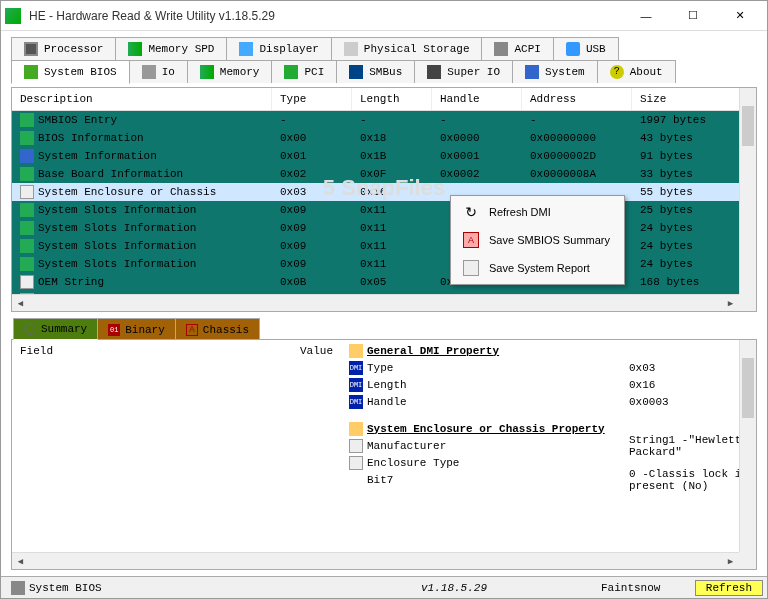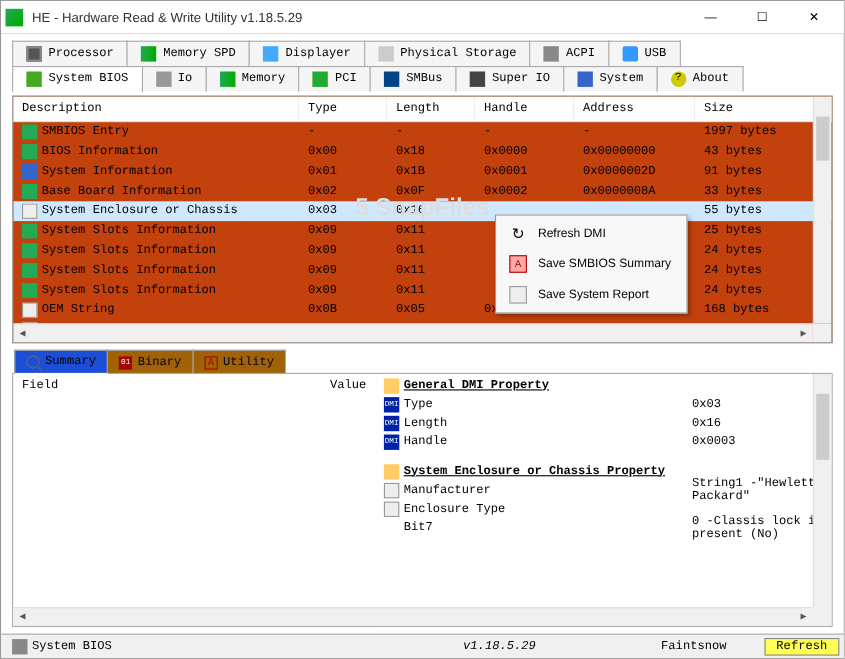--- a/index.html
+++ b/index.html
@@ -25,21 +25,21 @@
 .ico-usb { background: #39f; border-radius: 2px; }
 .ico-bios { background: #4a2; }
 .ico-io { background: #999; }
 .ico-pci { background: #2a3; }
 .ico-smbus { background: #048; }
 .ico-sio { background: #444; }
 .ico-sys { background: #36c; }
 .ico-about { background: #cc0; border-radius: 50%; color: #000; font-size: 10px; text-align: center; line-height: 14px; }
 .ico-about::before { content: "?"; }
 
-.panel { border: 1px solid #aaa; background: #c2410c; flex: 1; display: flex; flex-direction: column; overflow: hidden; position: relative; }
+.panel { border: 1px solid #aaa; background: #0f766e; flex: 1; display: flex; flex-direction: column; overflow: hidden; position: relative; }
 .panel.upper { flex: 0 0 225px; }
 
 .grid { overflow: hidden; position: relative; flex: 1; }
 .grid-head { display: flex; background: #fff; border-bottom: 1px solid #ddd; }
 .grid-head div { padding: 5px 8px; border-right: 1px solid #eee; font-weight: normal; }
 .grid-body { overflow: hidden; }
 .row { display: flex; height: 18px; align-items: center; }
 .row.selected { background: #cfe8ff; }
 .row div { padding: 0 8px; overflow: hidden; white-space: nowrap; text-overflow: ellipsis; }
 .c-desc { width: 260px; display: flex; align-items: center; gap: 4px; }
@@ -67,21 +67,21 @@
 .ctx-icon { width: 16px; height: 16px; display: inline-flex; align-items: center; justify-content: center; }
 .ctx-refresh { font-size: 14px; }
 .ctx-a { background: #faa; color: #a00; font-size: 9px; text-align: center; line-height: 16px; border: 1px solid #a00; }
 .ctx-a::before { content: "A"; }
 .ctx-doc { background: #eee; border: 1px solid #999; }
 
 .watermark { position: absolute; left: 50%; top: 45%; transform: translate(-50%,-50%); font-size: 22px; color: #ddd; font-family: sans-serif; font-weight: bold; pointer-events: none; z-index: 1; }
 
 .subtabs { display: flex; padding: 2px 2px 0 2px; }
 .subtab { padding: 4px 10px; border: 1px solid #aaa; background: #a16207; display: flex; align-items: center; gap: 5px; cursor: pointer; margin-right: -1px; border-bottom: none; }
-.subtab.active { background: #1d4ed8; border-bottom: 1px solid #fff; position: relative; z-index: 2; }
+.subtab.active { background: #4d7c0f; border-bottom: 1px solid #fff; position: relative; z-index: 2; }
 .subtab-icon { width: 12px; height: 12px; }
 .si-mag { border: 1px solid #666; border-radius: 50%; position: relative; }
 .si-mag::after { content: ""; position: absolute; width: 5px; height: 1px; background: #666; right: -4px; bottom: -2px; transform: rotate(45deg); }
 .si-bin { background: #a00; color: #fff; font-size: 7px; text-align: center; line-height: 12px; }
 .si-bin::before { content: "01"; }
 .si-str { color: #a00; font-size: 9px; border: 1px solid #a00; text-align: center; line-height: 10px; }
 .si-str::before { content: "A"; }
 
 .detail { flex: 1; border: 1px solid #aaa; border-top: 1px solid #aaa; margin-top: -1px; display: flex; flex-direction: row; position: relative; overflow: hidden; }
 .detail-head { display: flex; padding: 5px 8px; border-bottom: 1px solid #eee; }
@@ -333,21 +333,21 @@
           <div class="subtab active">
             <span class="subtab-icon si-mag"></span>
             <span>Summary</span>
           </div>
           <div class="subtab">
             <span class="subtab-icon si-bin"></span>
             <span>Binary</span>
           </div>
           <div class="subtab">
             <span class="subtab-icon si-str"></span>
-            <span>Utility</span>
+            <span>Chassis</span>
           </div>
         </div>
       <div class="detail">
         <div class="detail-head">
           <div class="d-field">Field</div>
           <div class="d-value">Value</div>
         </div>
         <div class="detail-body" id="detail-body">
             <div class="drow">
               <div class="d-field">

